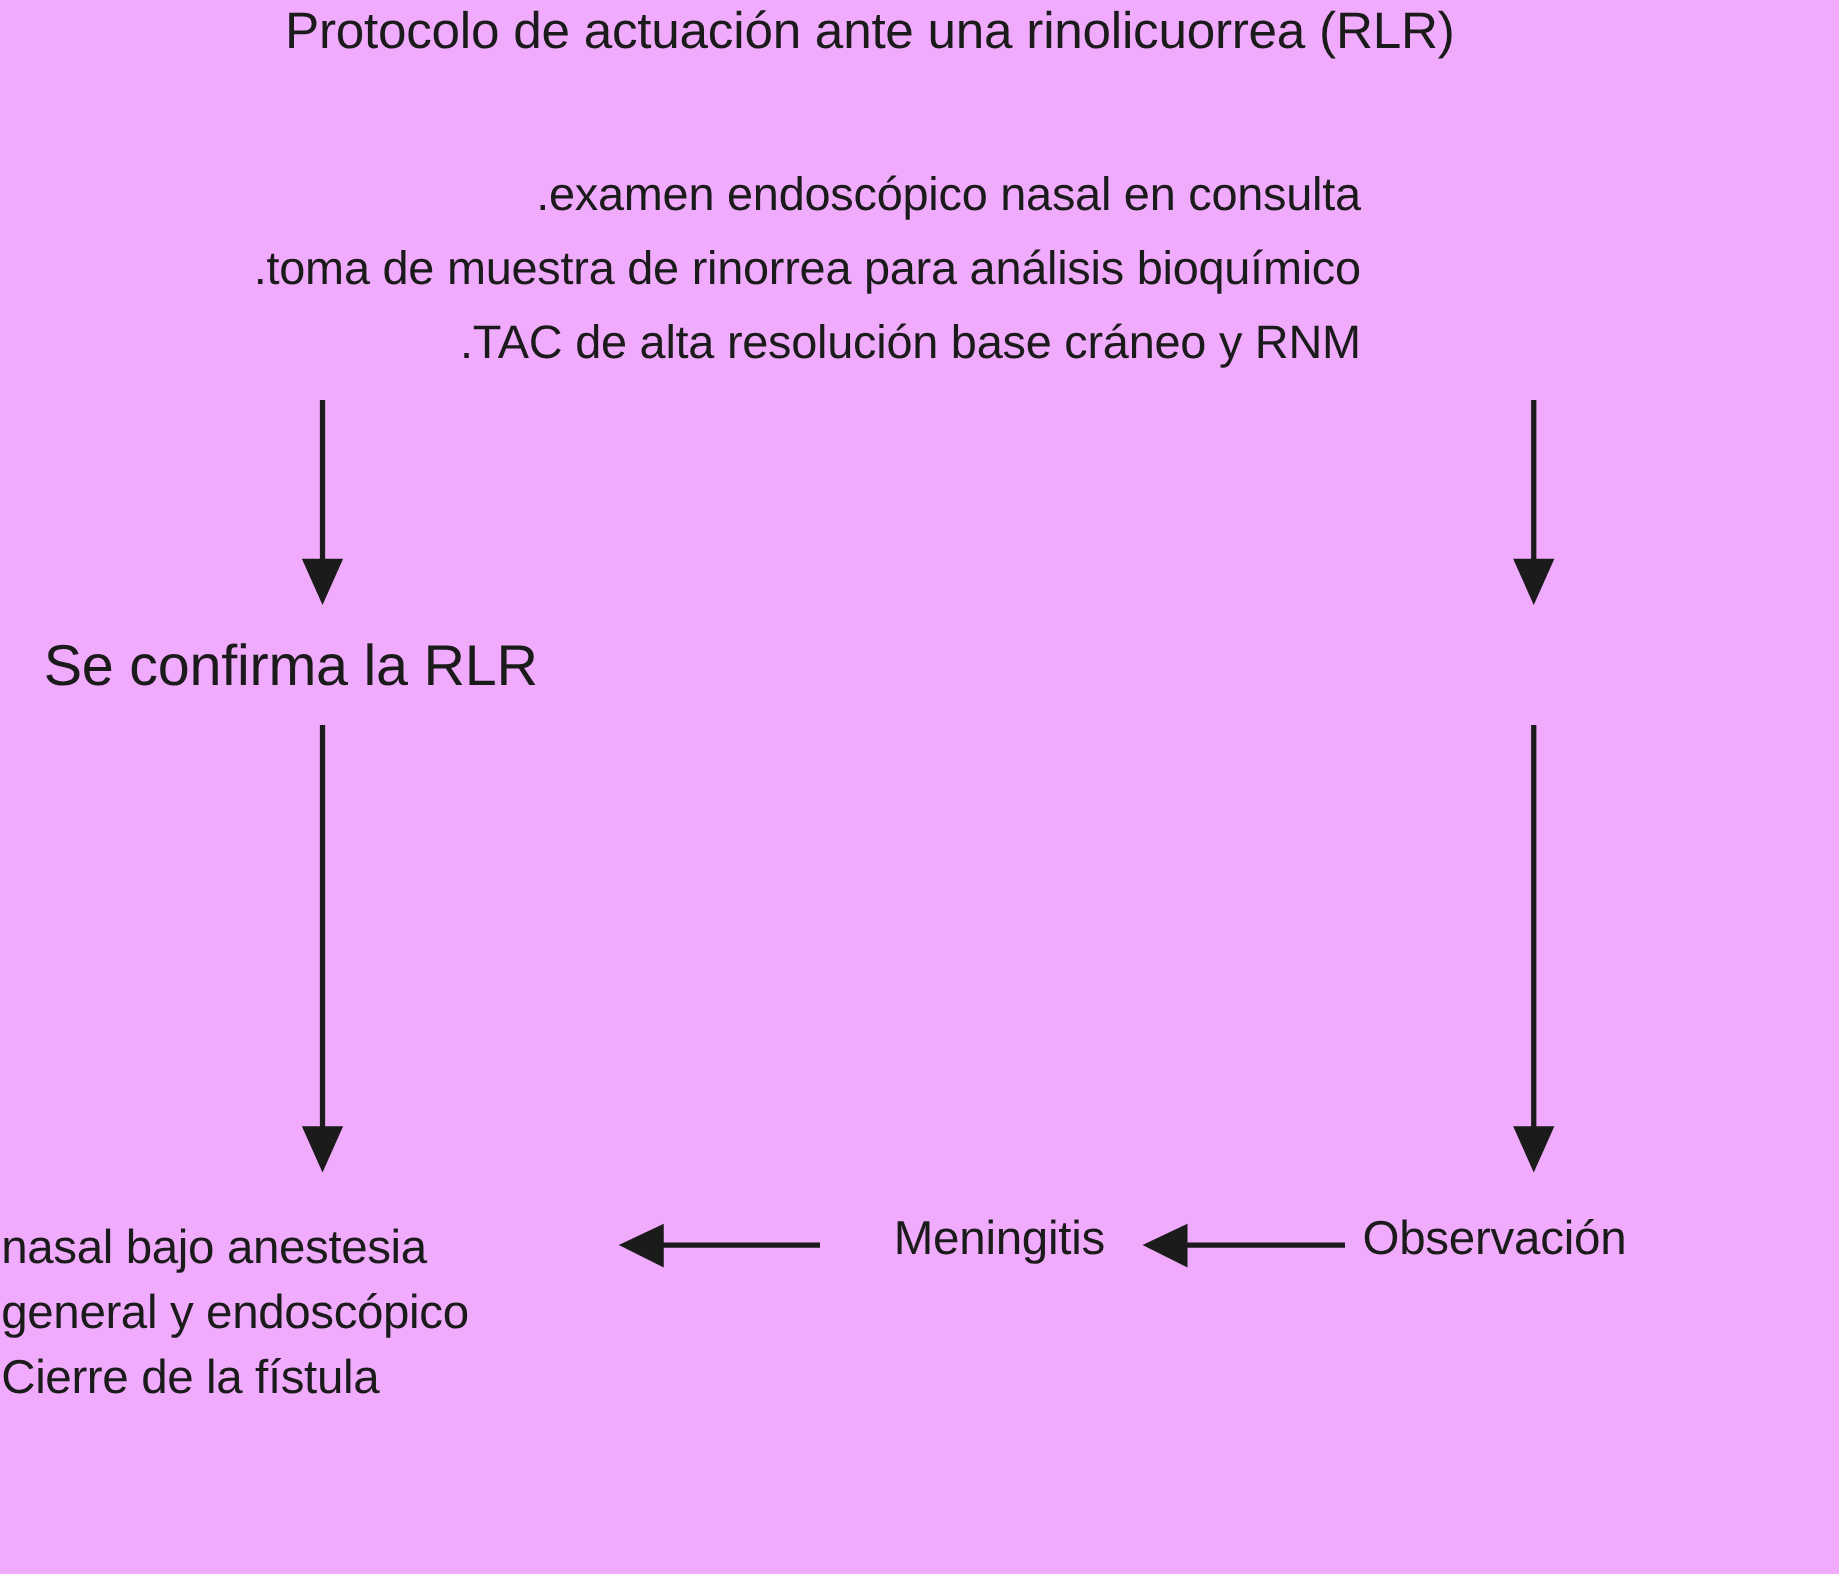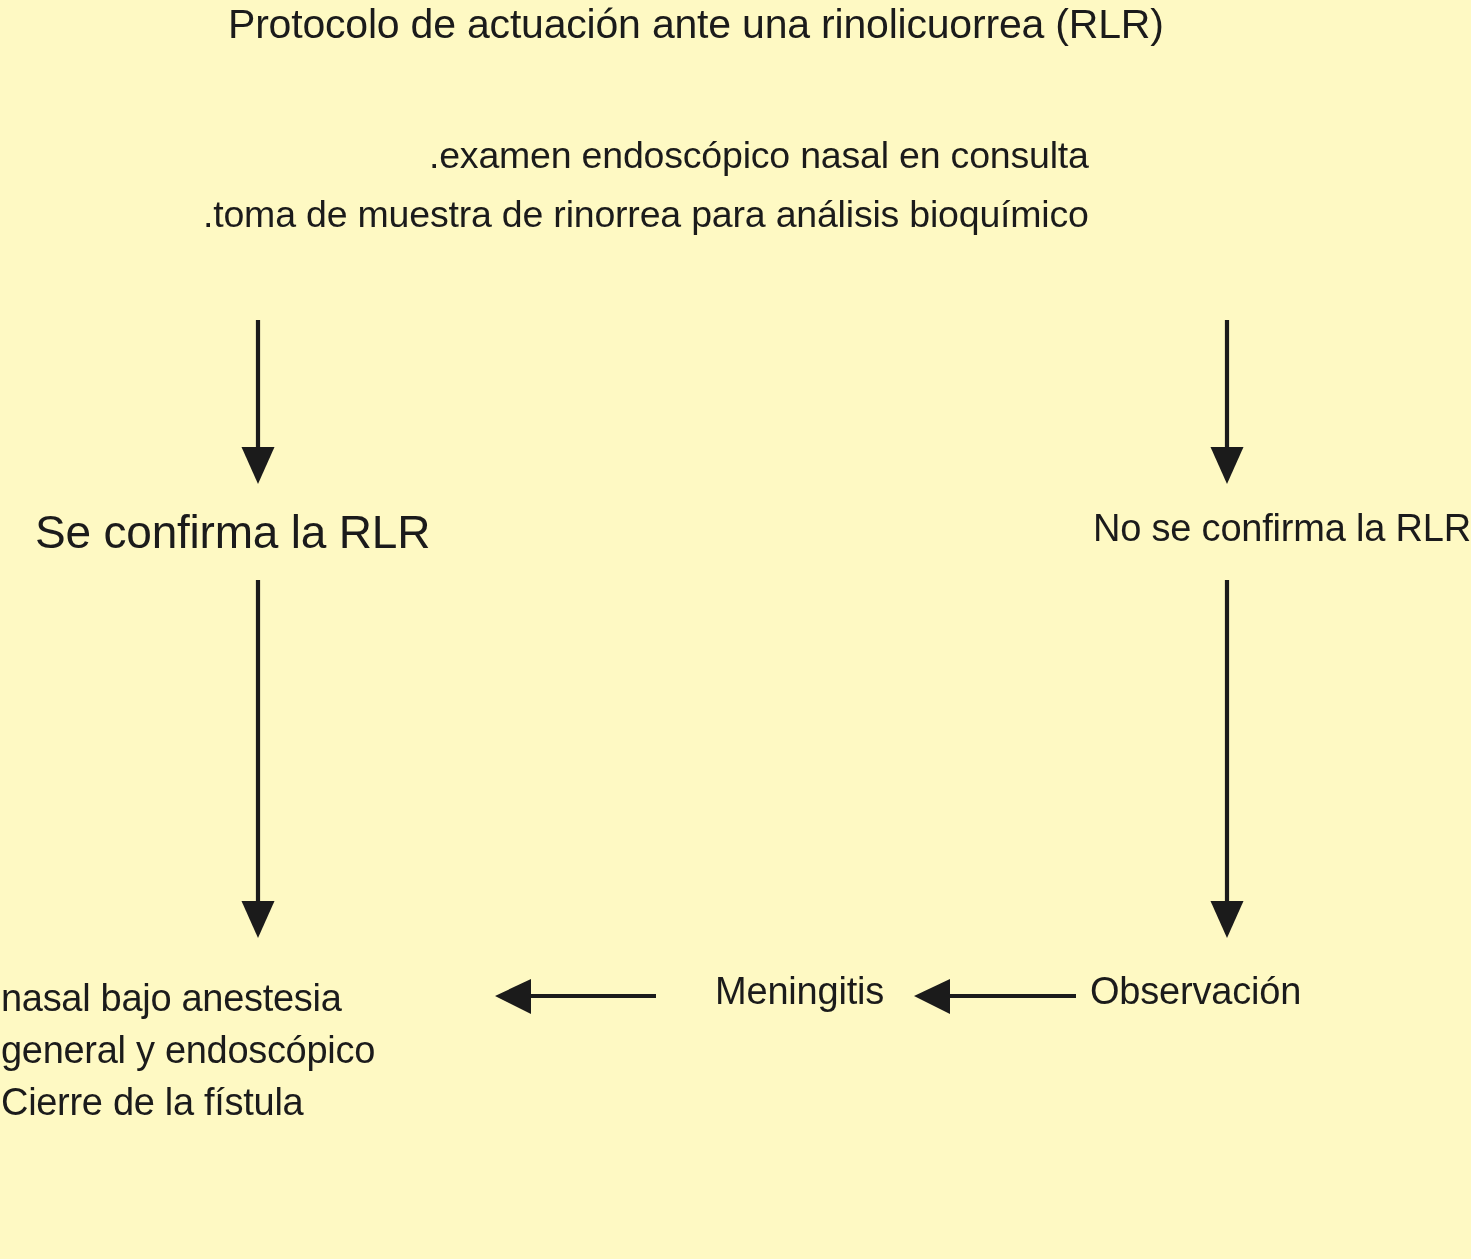--- a/index.html
+++ b/index.html
@@ -5,21 +5,21 @@
 <style>
   html, body {
     margin: 0;
     padding: 0;
     background: #ffffff;
   }
   #canvas {
     position: relative;
     width: 1471px;
     height: 1259px;
-    background: #fef9c3;
+    background: #f0abfc;
     overflow: hidden;
     font-family: "Liberation Sans", "DejaVu Sans", sans-serif;
     color: #1b1b1b;
     -webkit-font-smoothing: antialiased;
   }
 
   .txt {
     position: absolute;
     white-space: pre;
     line-height: 1.0;
@@ -116,25 +116,25 @@
 </head>
 <body>
 
 <div id="canvas">
 
   <div class="txt" id="title">Protocolo de actuación ante una rinolicuorrea (RLR)</div>
 
   <div id="worklist">
     <span class="bullet-line">.examen endoscópico nasal en consulta</span>
     <span class="bullet-line">.toma de muestra de rinorrea para análisis bioquímico</span>
+    <span class="bullet-line">.TAC de alta resolución base cráneo y RNM</span>
   </div>
 
   <div class="txt" id="branch-left-label">Se confirma la RLR</div>
 
-  <div class="txt" id="branch-right-label">No se confirma la RLR</div>
 
   <div id="outcome-block">
     <span class="oline">nasal bajo anestesia</span>
     <span class="oline">general y endoscópico</span>
     <span class="oline">Cierre de la fístula</span>
   </div>
 
   <div class="txt" id="meningitis-label">Meningitis</div>
 
   <div class="txt" id="observacion-label">Observación</div>

